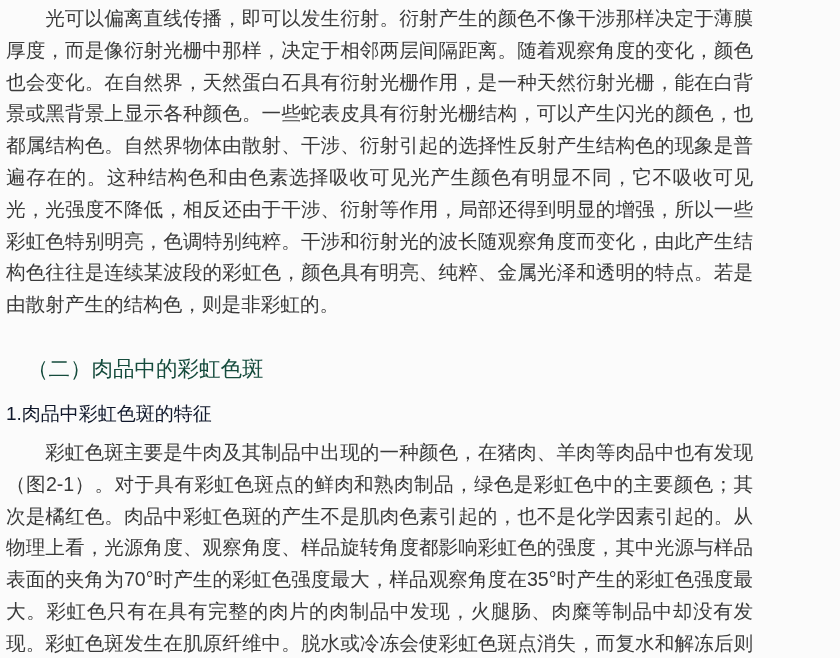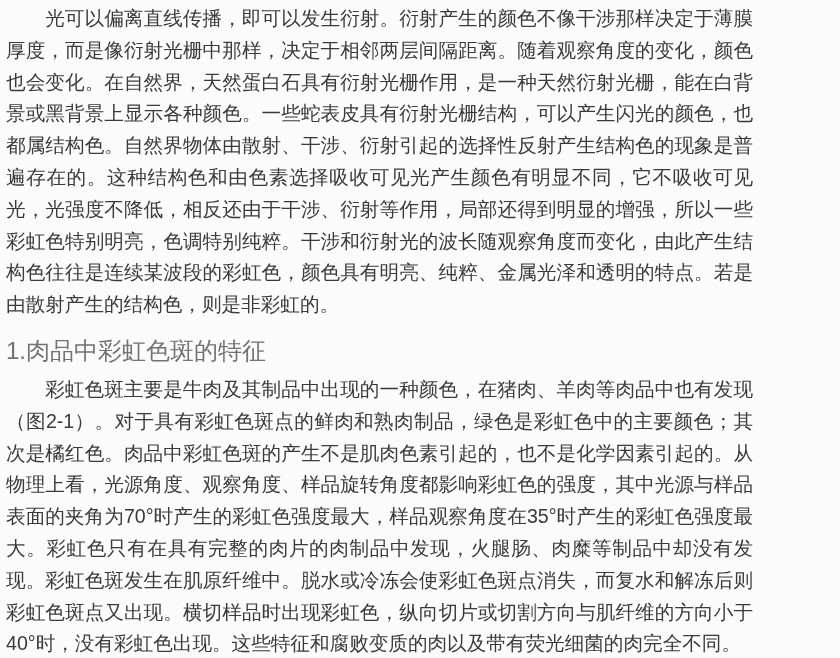--- a/index.html
+++ b/index.html
@@ -32,32 +32,33 @@
   .section-heading {
     margin: 33px 0 0 0;
     padding-left: 21px;
     font-size: 21.5px;
     line-height: 30px;
     font-weight: 400;
     color: #154b3c;
   }
   .subsection-heading {
     margin: 15px 0 0 0;
-    font-size: 24px;
+    font-size: 19px;
     line-height: 30px;
     font-weight: 400;
-    color: #737373;
+    color: #0f172a;
   }
   .para-2 {
     margin-top: 8px;
   }
 </style>
 </head>
 <body>
 
 <div class="page">
   <p class="body-para para-1">光可以偏离直线传播，即可以发生衍射。衍射产生的颜色不像干涉那样决定于薄膜厚度，而是像衍射光栅中那样，决定于相邻两层间隔距离。随着观察角度的变化，颜色也会变化。在自然界，天然蛋白石具有衍射光栅作用，是一种天然衍射光栅，能在白背景或黑背景上显示各种颜色。一些蛇表皮具有衍射光栅结构，可以产生闪光的颜色，也都属结构色。自然界物体由散射、干涉、衍射引起的选择性反射产生结构色的现象是普遍存在的。这种结构色和由色素选择吸收可见光产生颜色有明显不同，它不吸收可见光，光强度不降低，相反还由于干涉、衍射等作用，局部还得到明显的增强，所以一些彩虹色特别明亮，色调特别纯粹。干涉和衍射光的波长随观察角度而变化，由此产生结构色往往是连续某波段的彩虹色，颜色具有明亮、纯粹、金属光泽和透明的特点。若是由散射产生的结构色，则是非彩虹的。</p>
 
+  <h2 class="section-heading">（二）肉品中的彩虹色斑</h2>
 
   <h3 class="subsection-heading">1.肉品中彩虹色斑的特征</h3>
 
   <p class="body-para para-2">彩虹色斑主要是牛肉及其制品中出现的一种颜色，在猪肉、羊肉等肉品中也有发现（图2-1）。对于具有彩虹色斑点的鲜肉和熟肉制品，绿色是彩虹色中的主要颜色；其次是橘红色。肉品中彩虹色斑的产生不是肌肉色素引起的，也不是化学因素引起的。从物理上看，光源角度、观察角度、样品旋转角度都影响彩虹色的强度，其中光源与样品表面的夹角为70°时产生的彩虹色强度最大，样品观察角度在35°时产生的彩虹色强度最大。彩虹色只有在具有完整的肉片的肉制品中发现，火腿肠、肉糜等制品中却没有发现。彩虹色斑发生在肌原纤维中。脱水或冷冻会使彩虹色斑点消失，而复水和解冻后则彩虹色斑点又出现。横切样品时出现彩虹色，纵向切片或切割方向与肌纤维的方向小于40°时，没有彩虹色出现。这些特征和腐败变质的肉以及带有荧光细菌的肉完全不同。</p>
 </div>
 
 </body></html>

